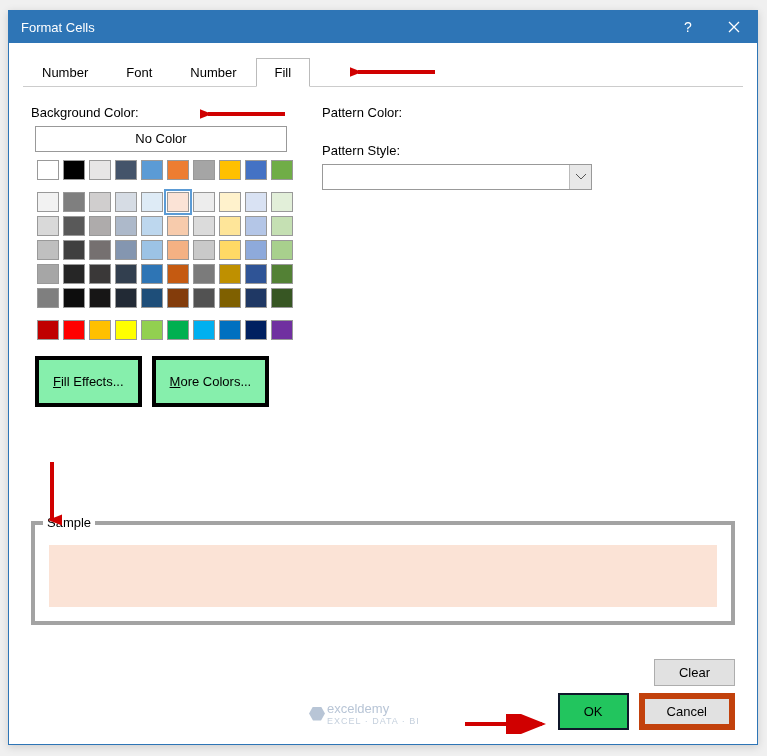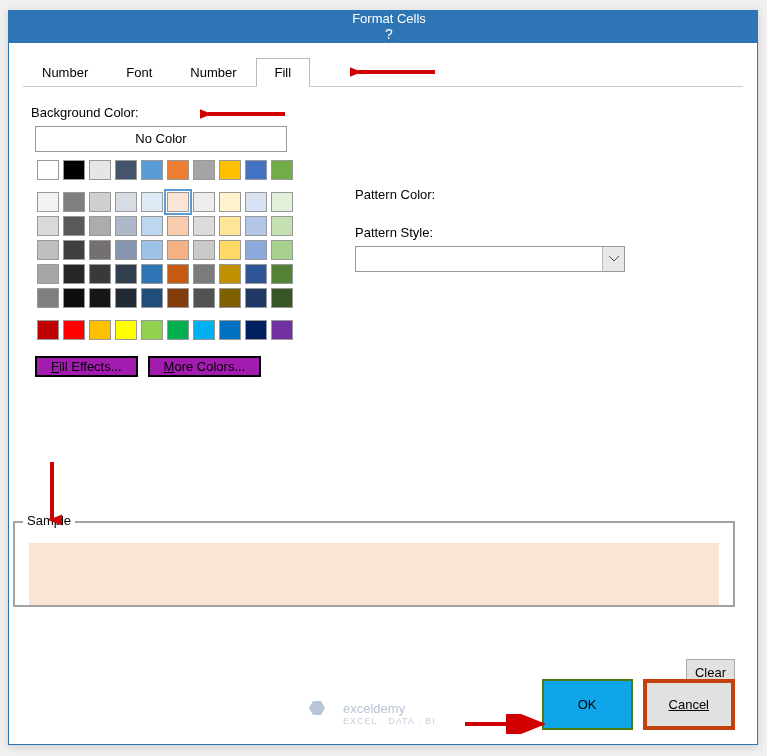--- a/index.html
+++ b/index.html
@@ -1,47 +1,47 @@
 <!DOCTYPE html>
 <html><head>
 <meta charset="utf-8">
 <style>
 * { box-sizing: border-box; margin: 0; padding: 0; font-family: 'Segoe UI', Tahoma, sans-serif; font-size: 13px; }
 body { background: #f0f0f0; width: 767px; height: 756px; position: relative; }
 .dialog { position: absolute; left: 8px; top: 10px; width: 750px; height: 735px; background: #fff; border: 1px solid #2e75b6; box-shadow: 0 2px 8px rgba(0,0,0,.15); }
-.titlebar { background: #2e75b6; color: #fff; height: 32px; display: flex; align-items: center; padding: 0 0 0 12px; flex-direction: column; }
+.titlebar { background: #2e75b6; color: #fff; height: 32px; display: flex; align-items: center; padding: 0 0 0 12px; }
 .titlebar .title { flex: 1; font-size: 13px; }
 .titlebar .btn { width: 46px; height: 32px; display: flex; align-items: center; justify-content: center; color: #fff; font-size: 14px; }
 .tabs { display: flex; border-bottom: 1px solid #ccc; margin: 14px 14px 0 14px; }
 .tab { padding: 6px 18px; border: 1px solid transparent; border-bottom: none; position: relative; top: 1px; background: transparent; cursor: pointer; }
 .tab.active { border-color: #bbb; background: #fff; border-bottom: 1px solid #fff; }
-.content { padding: 18px 22px; display: flex; gap: 60px; position: relative; align-items: center; }
+.content { padding: 18px 22px; display: flex; gap: 27px; position: relative; }
 .label { margin-bottom: 6px; display: block; }
 .nocolor { width: 252px; height: 26px; border: 1px solid #999; text-align: center; line-height: 24px; margin-bottom: 6px; margin-left: 4px; background:#fff; cursor:pointer; }
 .swatch-grid { display: flex; flex-wrap: wrap; width: 260px; margin-left: 4px; }
 .swatch { width: 22px; height: 20px; margin: 2px; border: 1px solid #999; cursor: pointer; }
 .swatch.selected { outline: 2px solid #5b9bd5; outline-offset: 1px; }
 .row-gap { width: 100%; height: 8px; }
 .buttons-row { display: flex; gap: 10px; margin-top: 14px; margin-left: 4px; }
-.btn-std { border: 2px solid #000000; background: #a21caf; padding: 1px 14px; min-width: 100px; cursor:pointer; }
+.btn-std { border: 4px solid #000000; background: #86efac; padding: 14px 14px; min-width: 100px; cursor:pointer; }
 .btn-std u { text-decoration: underline; }
 .right-col .field { margin-bottom: 23px; }
 .combo { width: 270px; height: 26px; border: 1px solid #999; display: flex; align-items: center; position: relative; background:#fff; }
 .combo .val { flex: 1; text-align: center; }
 .combo .chev { width: 22px; height: 24px; border-left: 1px solid #bbb; display:flex; align-items:center; justify-content:center; background:#e8e8e8; }
-.sample-group { position: absolute; left: 4px; top: 510px; right: 22px; border: 2px solid #a3a3a3; padding: 20px 14px 0 14px; }
+.sample-group { position: absolute; left: 22px; top: 510px; right: 22px; border: 4px solid #a3a3a3; padding: 20px 14px 14px 14px; }
 .sample-group .legend { position: absolute; top: -10px; left: 8px; background:#fff; padding: 0 4px; }
 .sample-box { width: 100%; height: 62px; background: #fbe3d6; }
 .bottom-bar { position: absolute; bottom: 14px; right: 22px; display: flex; gap: 10px; }
-.btn-ok { border: 2px solid #4d7c0f; background: #0ea5e9; padding: 5px 34px; cursor:pointer; }
-.btn-cancel { border: 4px solid #c2410c; background: #e1e1e1; padding: 14px 22px; cursor:pointer;text-decoration:underline; }
-.clear-btn { position: absolute; right: 22px; top: 648px; border:1px solid #adadad; background:#e1e1e1; padding:5px 8px; cursor:pointer;}
+.btn-ok { border: 2px solid #0f172a; background: #22c55e; padding: 5px 24px; cursor:pointer; }
+.btn-cancel { border: 6px solid #c2410c; background: #e1e1e1; padding: 5px 22px; cursor:pointer; }
+.clear-btn { position: absolute; right: 22px; top: 648px; border:1px solid #adadad; background:#e1e1e1; padding:5px 24px; cursor:pointer;}
 .arrow { position: absolute; pointer-events: none; }
 .arrow svg { display:block; }
-.watermark { position:absolute; left: 300px; bottom: 18px; color:#b8c5d6; font-size:12px; display:flex; align-items:flex-start; gap:18px; }
+.watermark { position:absolute; left: 300px; bottom: 18px; color:#b8c5d6; font-size:12px; display:flex; align-items:center; gap:2px; }
 .watermark .hex { width:16px; height:14px; background:#b8c5d6; clip-path: polygon(25% 0,75% 0,100% 50%,75% 100%,25% 100%,0 50%); }
 .watermark .sm { font-size:9px; letter-spacing:1px; color:#c5d0dd; display:block; }
 </style>
 </head>
 <body>
 
 <div class="dialog">
   <div class="titlebar">
     <span class="title">Format Cells</span>
     <div class="btn">?</div>

